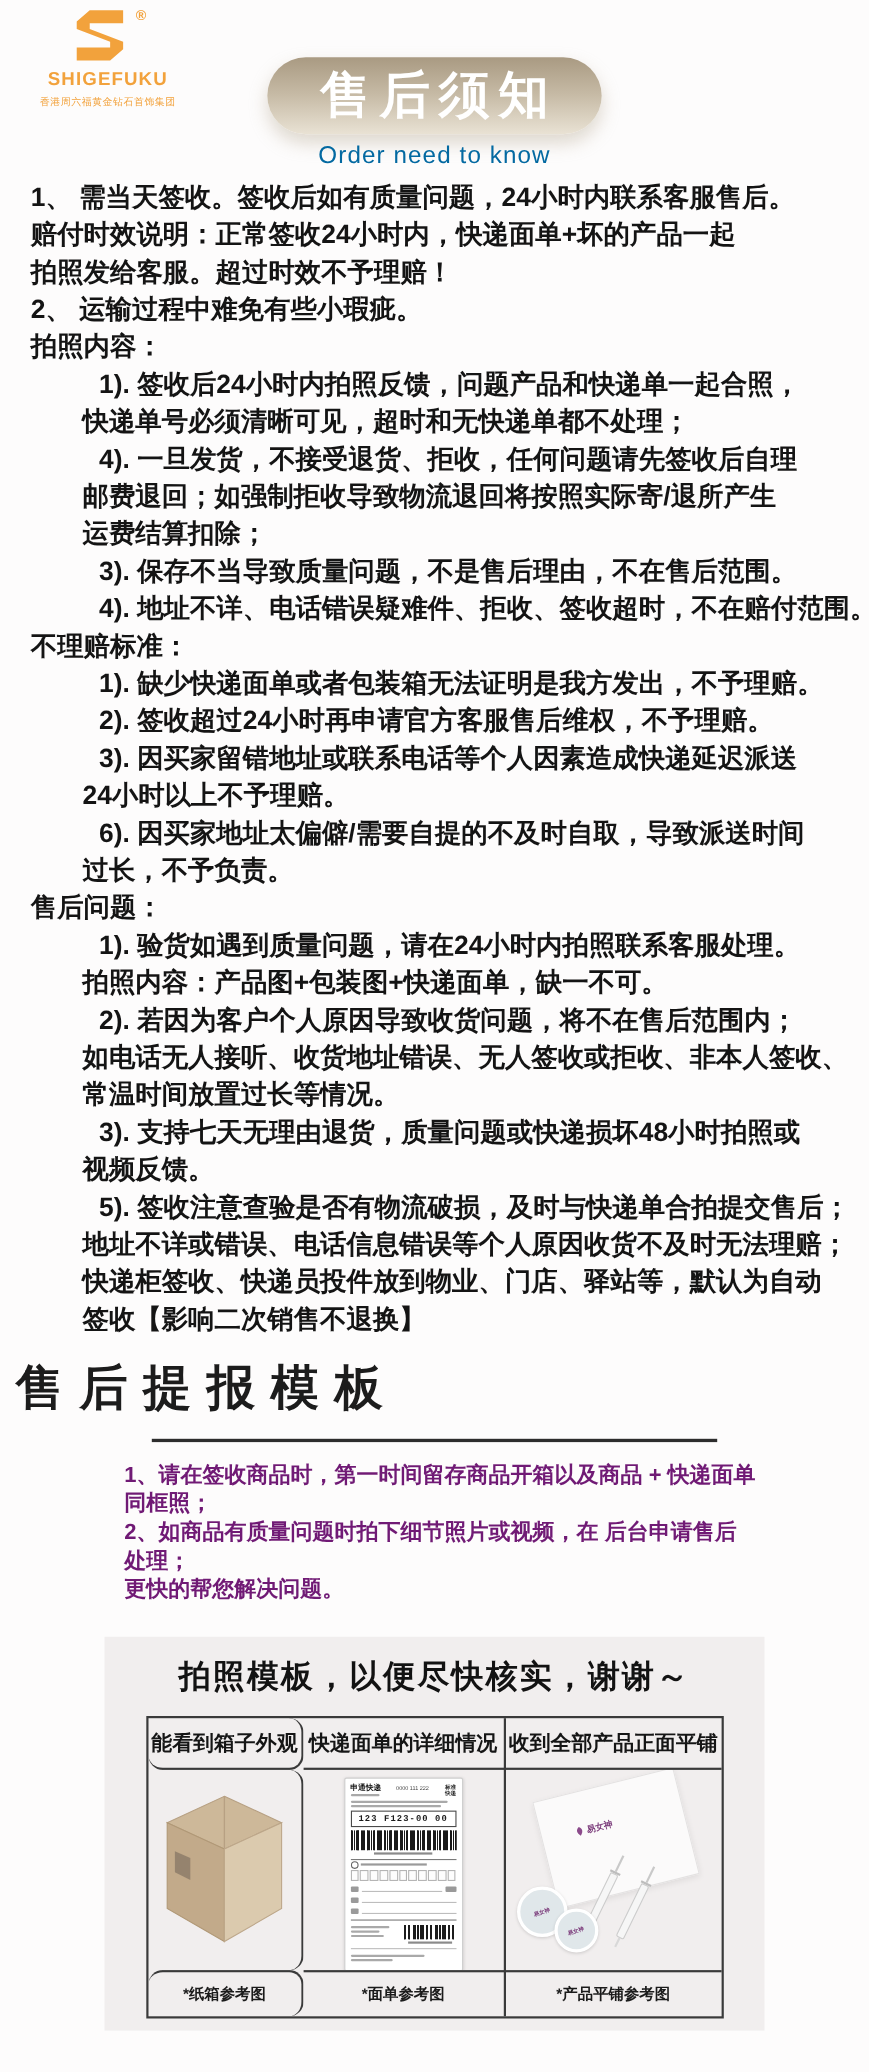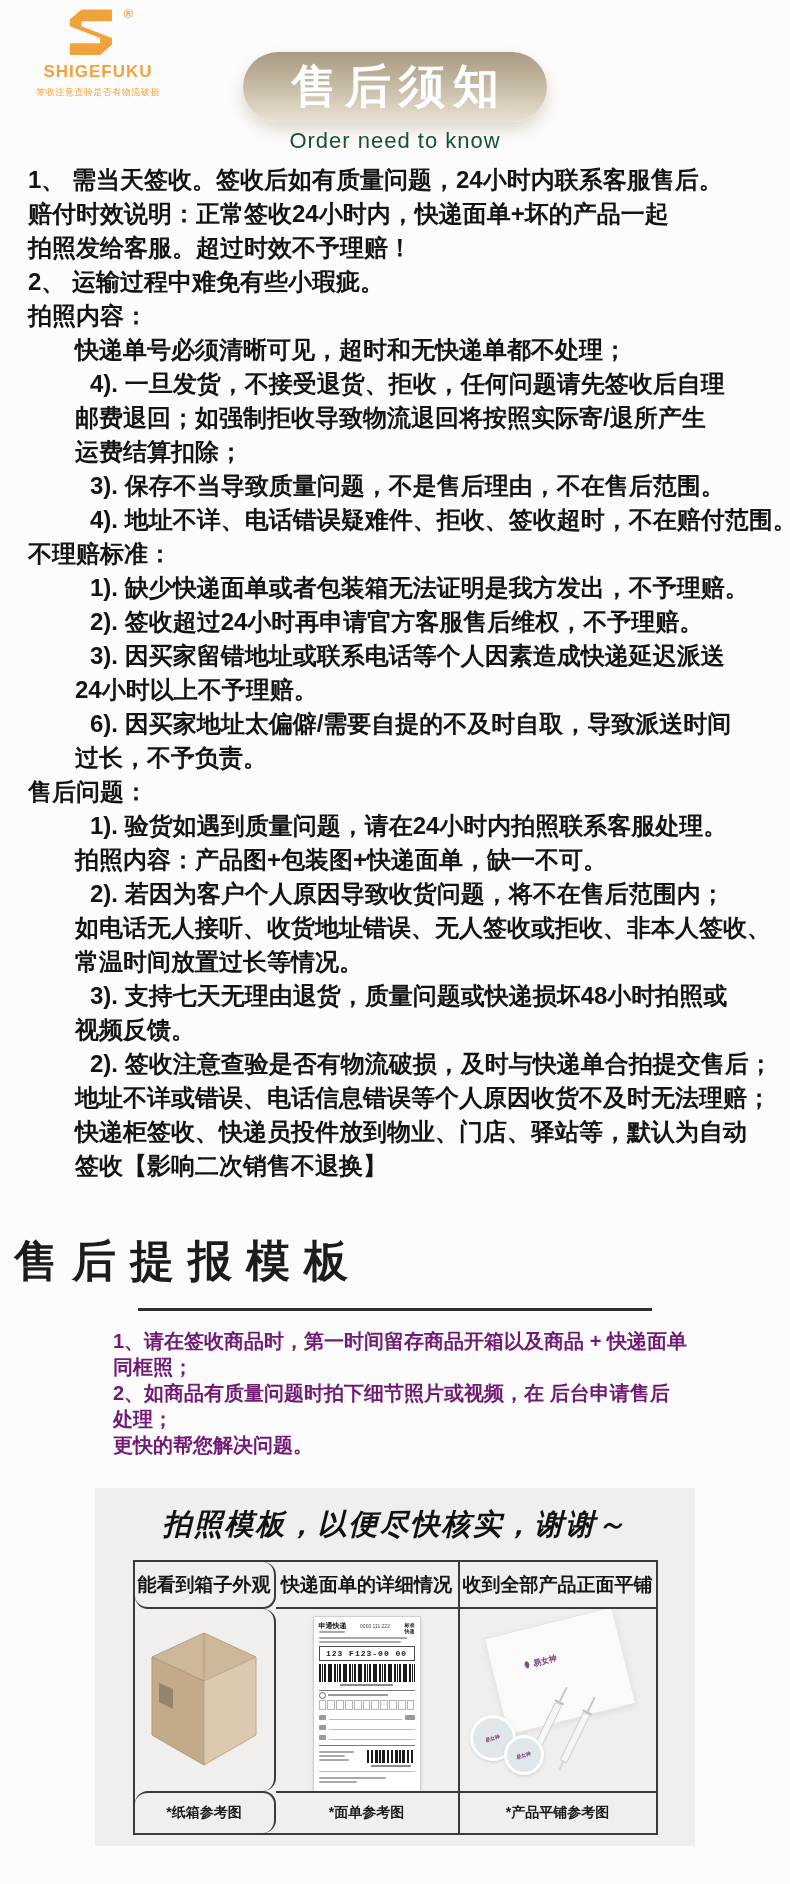--- a/index.html
+++ b/index.html
@@ -20,40 +20,40 @@
 
   
   .banner{
     position:absolute;left:243px;top:52px;width:304px;height:70px;border-radius:36px;
     background:linear-gradient(180deg,#a99a82 0%,#c6baa5 48%,#e9e2d4 100%);
     box-shadow:0 8px 16px rgba(183,171,148,.45);
     display:flex;align-items:center;justify-content:center;
   }
   .banner span{color:#ffffff;font-size:46px;font-weight:700;letter-spacing:8px;margin-right:-8px;}
   .subtitle{position:absolute;top:128px;left:0;width:100%;text-align:center;
-    font-size:22px;color:#14532d;font-weight:500;letter-spacing:1px;}
+    font-size:22px;color:#0369a1;font-weight:500;letter-spacing:1px;}
 
   
   #notice{position:absolute;left:28px;top:163px;width:756px;
     font-size:24px;line-height:34px;font-weight:600;color:#141414;}
   .nline{white-space:nowrap;}
   .nline.i1{padding-left:62px;}
   .nline.i2{padding-left:47px;}
 
   
   .tmpl-title{position:absolute;top:1232px;left:0;width:100%;margin:0;text-align:left;
     font-size:44px;font-weight:600;color:#1c1c1c;letter-spacing:14px;text-indent:14px;}
   .tmpl-rule{position:absolute;left:138px;top:1308px;width:514px;height:3px;background:#2d2d2d;}
   #tmpl-list{position:absolute;left:113px;top:1328px;width:580px;
     font-size:20px;line-height:26px;font-weight:600;color:#701a75;}
   .tline{white-space:nowrap;}
 
   
   .panel{position:absolute;left:95px;top:1488px;width:600px;height:358px;background:#f1eeee;}
-  .panel-title{margin-top:17px;text-align:center;font-size:29px;font-weight:700;color:#121212;letter-spacing:2px;font-style:italic;}
+  .panel-title{margin-top:17px;text-align:center;font-size:29px;font-weight:700;color:#121212;letter-spacing:2px;}
   .ptable{width:521px;margin:15px auto 0;border:2px solid #3a3a3a;}
   .prow{display:flex;}
   .pcell{box-sizing:border-box;}
   .c1{flex:0 0 141px;border-radius:13px;}
   .c2{flex:0 0 184px;}
   .c3{flex:0 0 196px;}
   .c1,.c2{border-right:2px solid #3a3a3a;}
   .phead .pcell{height:47px;border-bottom:2px solid #3a3a3a;display:flex;align-items:center;justify-content:center;
     font-size:19px;font-weight:700;color:#151515;white-space:nowrap;}
   .pimgs .pcell{height:182px;position:relative;overflow:hidden;}
@@ -118,34 +118,35 @@
 <div class="page">
 
   <header class="brand">
     <div class="brand-icon-row">
       <svg class="s-icon" width="54" height="58" viewBox="0 0 64 68">
         <path fill="#f2a23c" d="M58 6 L22 6 L8 18 L8 26 L44 40 L44 46 L8 46 L8 60 L44 60 L58 48 L58 40 L22 26 L22 20 L58 20 Z"></path>
       </svg>
       <span class="reg">®</span>
     </div>
     <div class="brand-name">SHIGEFUKU</div>
-    <div class="brand-tagline">签收注意查验是否有物流破损</div>
+    <div class="brand-tagline">香港周六福黄金钻石首饰集团</div>
   </header>
 
   <div class="banner">
     <span>售后须知</span>
   </div>
   <div class="subtitle">Order need to know</div>
 
   <section id="notice">
       <div class="nline i0">1、 需当天签收。签收后如有质量问题，24小时内联系客服售后。</div>
       <div class="nline i0">赔付时效说明：正常签收24小时内，快递面单+坏的产品一起</div>
       <div class="nline i0">拍照发给客服。超过时效不予理赔！</div>
       <div class="nline i0">2、 运输过程中难免有些小瑕疵。</div>
       <div class="nline i0">拍照内容：</div>
+      <div class="nline i1">1). 签收后24小时内拍照反馈，问题产品和快递单一起合照，</div>
       <div class="nline i2">快递单号必须清晰可见，超时和无快递单都不处理；</div>
       <div class="nline i1">4). 一旦发货，不接受退货、拒收，任何问题请先签收后自理</div>
       <div class="nline i2">邮费退回；如强制拒收导致物流退回将按照实际寄/退所产生</div>
       <div class="nline i2">运费结算扣除；</div>
       <div class="nline i1">3). 保存不当导致质量问题，不是售后理由，不在售后范围。</div>
       <div class="nline i1">4). 地址不详、电话错误疑难件、拒收、签收超时，不在赔付范围。</div>
       <div class="nline i0">不理赔标准：</div>
       <div class="nline i1">1). 缺少快递面单或者包装箱无法证明是我方发出，不予理赔。</div>
       <div class="nline i1">2). 签收超过24小时再申请官方客服售后维权，不予理赔。</div>
       <div class="nline i1">3). 因买家留错地址或联系电话等个人因素造成快递延迟派送</div>
@@ -153,21 +154,21 @@
       <div class="nline i1">6). 因买家地址太偏僻/需要自提的不及时自取，导致派送时间</div>
       <div class="nline i2">过长，不予负责。</div>
       <div class="nline i0">售后问题：</div>
       <div class="nline i1">1). 验货如遇到质量问题，请在24小时内拍照联系客服处理。</div>
       <div class="nline i2">拍照内容：产品图+包装图+快递面单，缺一不可。</div>
       <div class="nline i1">2). 若因为客户个人原因导致收货问题，将不在售后范围内；</div>
       <div class="nline i2">如电话无人接听、收货地址错误、无人签收或拒收、非本人签收、</div>
       <div class="nline i2">常温时间放置过长等情况。</div>
       <div class="nline i1">3). 支持七天无理由退货，质量问题或快递损坏48小时拍照或</div>
       <div class="nline i2">视频反馈。</div>
-      <div class="nline i1">2). 签收注意查验是否有物流破损，及时与快递单合拍提交售后；</div>
+      <div class="nline i1">5). 签收注意查验是否有物流破损，及时与快递单合拍提交售后；</div>
       <div class="nline i2">地址不详或错误、电话信息错误等个人原因收货不及时无法理赔；</div>
       <div class="nline i2">快递柜签收、快递员投件放到物业、门店、驿站等，默认为自动</div>
       <div class="nline i2">签收【影响二次销售不退换】</div>
     </section>
 
   <h2 class="tmpl-title">售后提报模板</h2>
   <div class="tmpl-rule"></div>
   <section id="tmpl-list">
       <div class="tline">1、请在签收商品时，第一时间留存商品开箱以及商品 + 快递面单</div>
       <div class="tline">同框照；</div>

